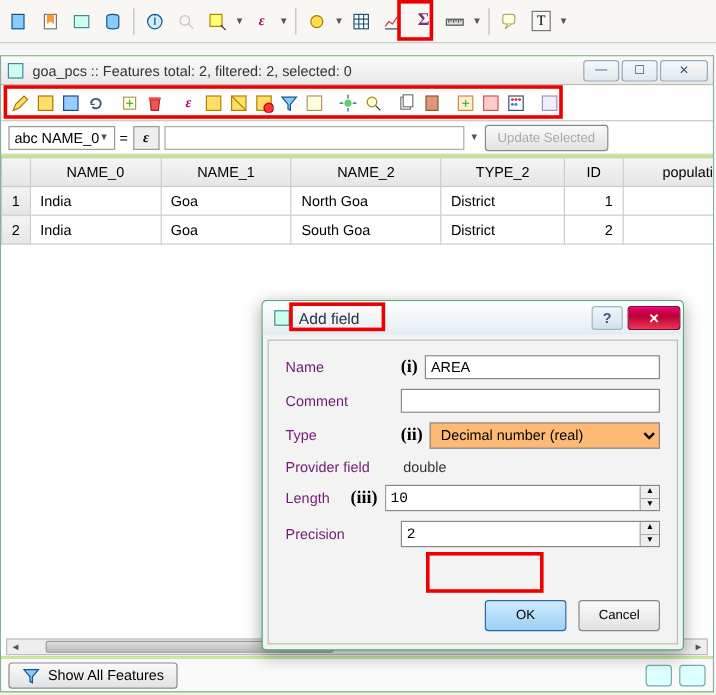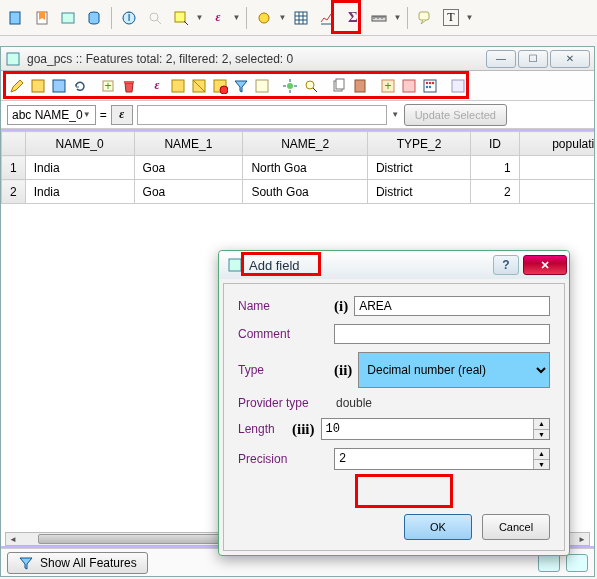--- a/index.html
+++ b/index.html
@@ -8,21 +8,21 @@
   
   .main-toolbar { height: 36px; background: #f9f7f3; border-bottom: 1px solid #ccc; display: flex; align-items: center; padding: 2px 4px; gap: 2px; position: relative; }
   .tb-btn { width: 24px; height: 24px; border: 1px solid transparent; display: inline-flex; align-items: center; justify-content: center; background: transparent; cursor: pointer; }
   .tb-sep { width: 1px; height: 22px; background: #bbb; margin: 0 3px; }
   .tb-dd { width: 9px; display: inline-flex; justify-content: center; align-items: center; color: #555; font-size: 8px; }
   .red-box-main { position: absolute; border: 3px solid #e00; pointer-events: none; }
   
   svg { width: 16px; height: 16px; }
   
   
-  .attr-window { position: absolute; top: 46px; left: 0; right: 2px; bottom: 2px; border: 1px solid #8aa; background: #c4b5fd; }
+  .attr-window { position: absolute; top: 46px; left: 0; right: 2px; bottom: 2px; border: 1px solid #8aa; background: #bef264; }
   .attr-titlebar { height: 24px; background: linear-gradient(#fbfbfb,#e8e8e8); border-bottom: 1px solid #bbb; display: flex; align-items: center; padding: 0 4px; }
   .attr-titlebar .ticon { width: 16px; height: 16px; margin-right: 6px; }
   .attr-titlebar .title { flex: 1; color: #333; }
   .winbtns { display: flex; gap: 2px; }
   .winbtn { width: 30px; height: 18px; border: 1px solid #9ab; background: linear-gradient(#f8f8f8,#e0e8ee); display: flex; align-items: center; justify-content: center; font-size: 10px; color: #456; border-radius: 3px; cursor: pointer; }
   .winbtn.close { width: 40px; }
   
   .attr-toolbar { height: 30px; border-bottom: 1px solid #ccc; background: #fefefe; display: flex; align-items: center; padding: 2px 6px; gap: 1px; position: relative; }
   .red-box-toolbar { position: absolute; left: 2px; top: 0; width: 466px; height: 28px; border: 3px solid #e00; pointer-events: none; }
   .tb-btn.sm { width: 20px; height: 20px; }
@@ -59,21 +59,21 @@
   .red-box-title { position: absolute; left: 22px; top: 1px; width: 80px; height: 24px; border: 3px solid #e00; pointer-events: none; }
   .dlg-btns { margin-left: auto; display: flex; gap: 4px; align-items: center; }
   .dlg-help { width: 26px; height: 20px; background: linear-gradient(#f0f6fb,#d4e1ea); border: 1px solid #9bb; border-radius: 3px; display: flex; align-items: center; justify-content: center; color: #357; font-weight: bold; cursor: pointer; }
   .dlg-close { width: 44px; height: 20px; background: linear-gradient(#e07,#b03 40%,#e35); border: 1px solid #803; border-radius: 3px; display: flex; align-items: center; justify-content: center; color: #fff; font-weight: bold; cursor: pointer; font-size: 11px;}
   
   .dlg-body { padding: 12px 14px 10px 14px; border: 1px solid #bbb; margin: 4px; background: #f3f3f3; }
   .dlg-row { display: flex; align-items: center; margin-bottom: 8px; gap: 4px; }
   .dlg-row label { width: 92px; color: #701a75; }
   .num-label { font-family: "Times New Roman", serif; font-weight: bold; font-size: 15px; margin-right: 2px;}
   .dlg-row input[type=text] { flex: 1; height: 20px; border: 1px solid #888; padding: 0 4px; background: #fff; }
-  .dlg-row select { flex: 1; height: 36px; border: 1px solid #888; background: #7dd3fc; padding: 0 4px; }
+  .dlg-row select { flex: 1; height: 22px; border: 1px solid #888; background: #fdba74; padding: 0 4px; }
   .spin { display: flex; border: 1px solid #888; flex: 1; height: 22px; background: #fff; }
   .spin input { border: none; flex: 1; padding: 0 4px; outline: none; font-family: Liberation Mono, monospace; }
   .spin .spbtns { width: 16px; display: flex; flex-direction: column; }
   .spin .spbtns div { flex: 1; border-left: 1px solid #aaa; font-size: 7px; display: flex; align-items: center; justify-content: center; background: #eee; cursor: pointer;}
   .spin .spbtns div:first-child { border-bottom: 1px solid #aaa; }
   .dlg-static { color: #333; padding-left: 2px; }
   .dlg-foot { display: flex; justify-content: flex-end; gap: 10px; margin-top: 8px; position: relative; }
   .dlg-foot .btn { width: 68px; height: 26px; margin-top: 36px; }
   .dlg-foot .btn.primary { background: linear-gradient(#cfeaff,#9cd0f4); border: 1px solid #2a6aa0; }
   .red-box-ok { position: absolute; left: 117px; top: -4px; width: 98px; height: 34px; border: 3px solid #e00; pointer-events: none; }
@@ -397,21 +397,21 @@
       <input type="text" value="" style="">
     </div>
     <div class="dlg-row">
       <label>Type</label>
       <span class="num-label">(ii)</span>
       <select>
         <option>Decimal number (real)</option>
       </select>
     </div>
     <div class="dlg-row">
-      <label>Provider type</label>
+      <label>Provider field</label>
       <span class="dlg-static">double</span>
     </div>
     <div class="dlg-row">
       <label style="width:50px">Length</label>
       <span class="num-label">(iii)</span>
       <div class="spin">
         <input value="10" style="">
         <div class="spbtns">
             <div>▲</div>
             <div>▼</div>

